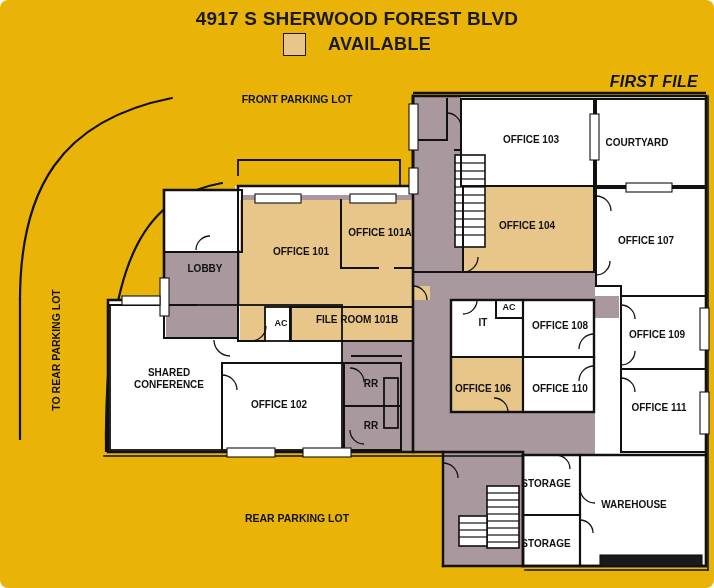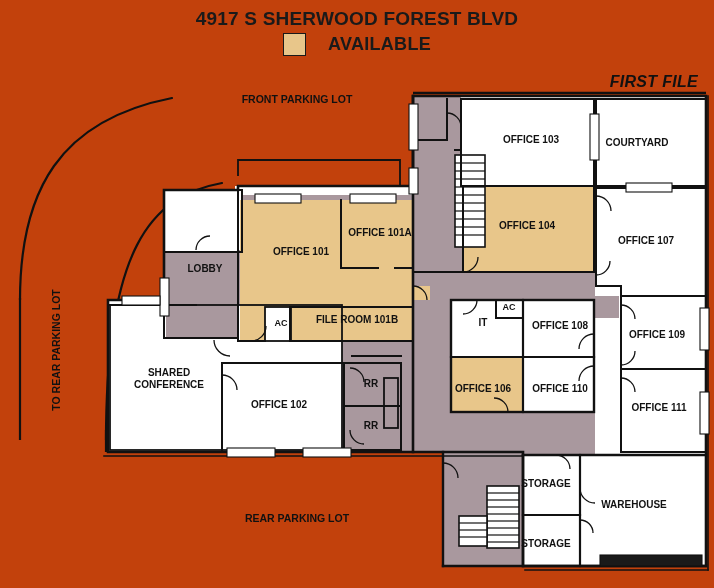--- a/index.html
+++ b/index.html
@@ -11,21 +11,22 @@
     width: 714px;
     height: 588px;
     font-family: "Liberation Sans", sans-serif;
     overflow: hidden;
     position: relative;
   }
   #page {
     position: relative;
     width: 714px;
     height: 588px;
-    background: #c2410c;
+    background: #eab308;
+    border-radius: 8px;
   }
   .title {
     position: absolute;
     top: 8px;
     left: 0;
     width: 714px;
     text-align: center;
     font-size: 19px;
     font-weight: bold;
     letter-spacing: 0.2px;

